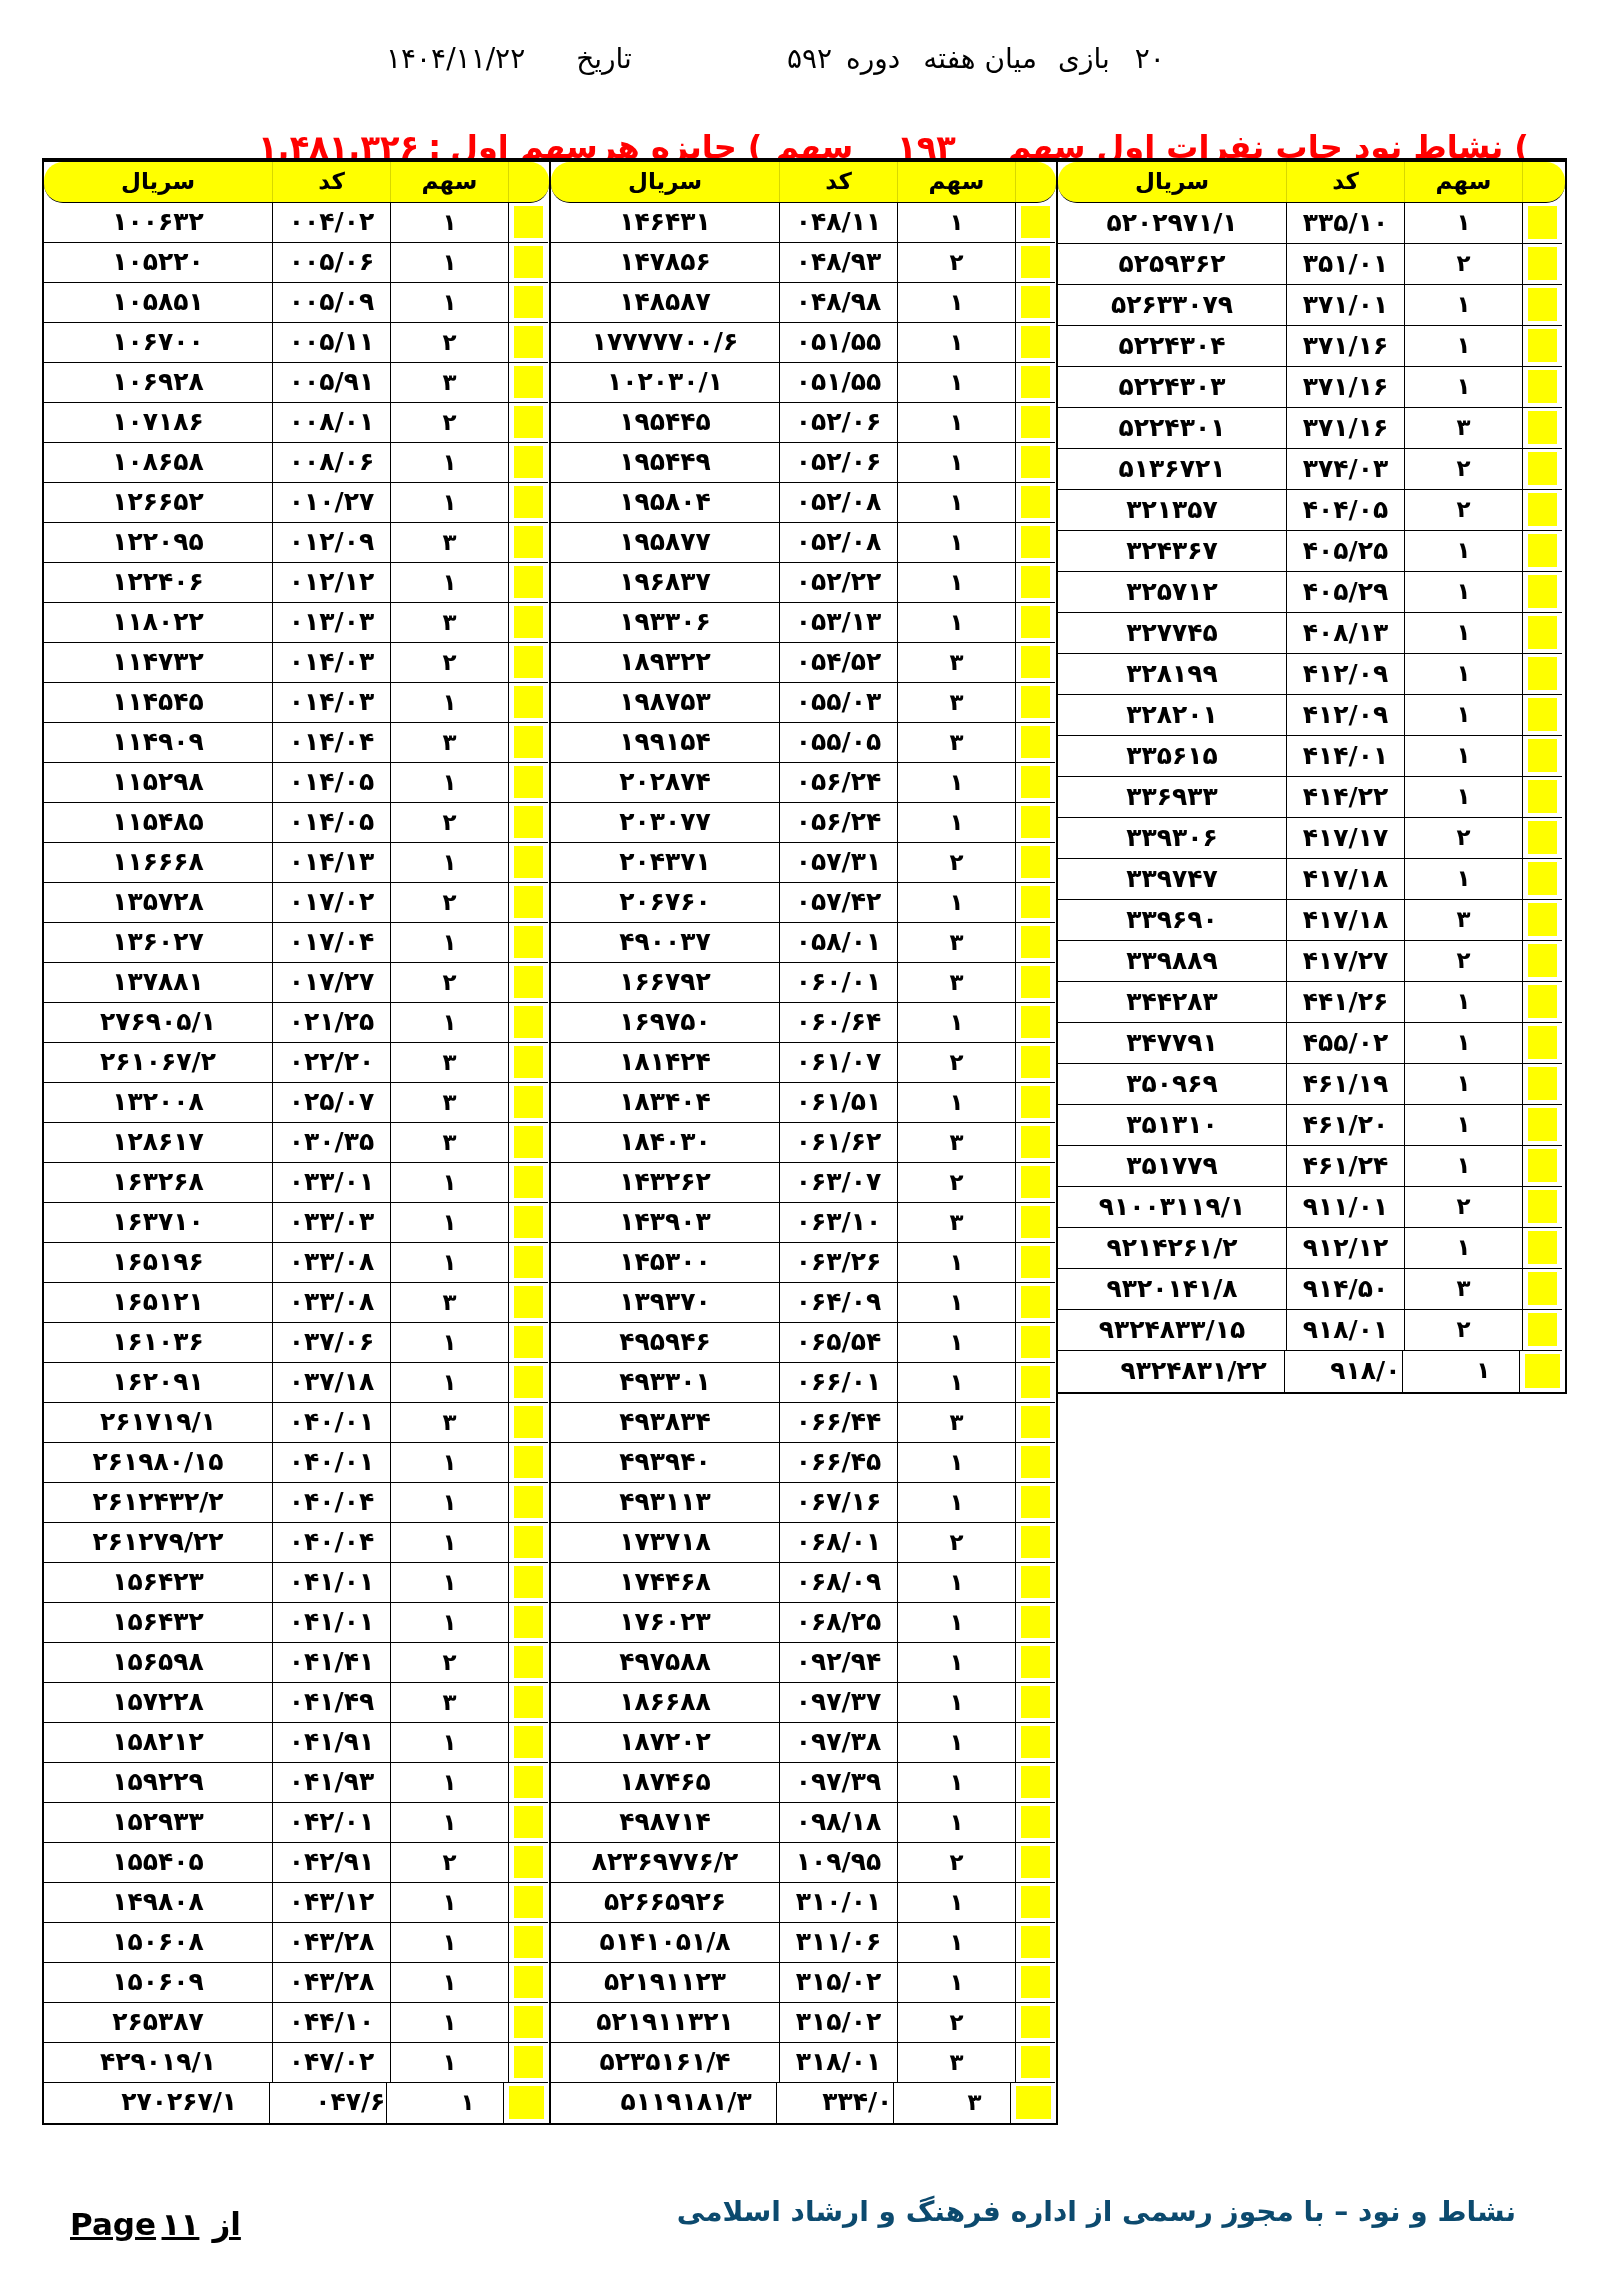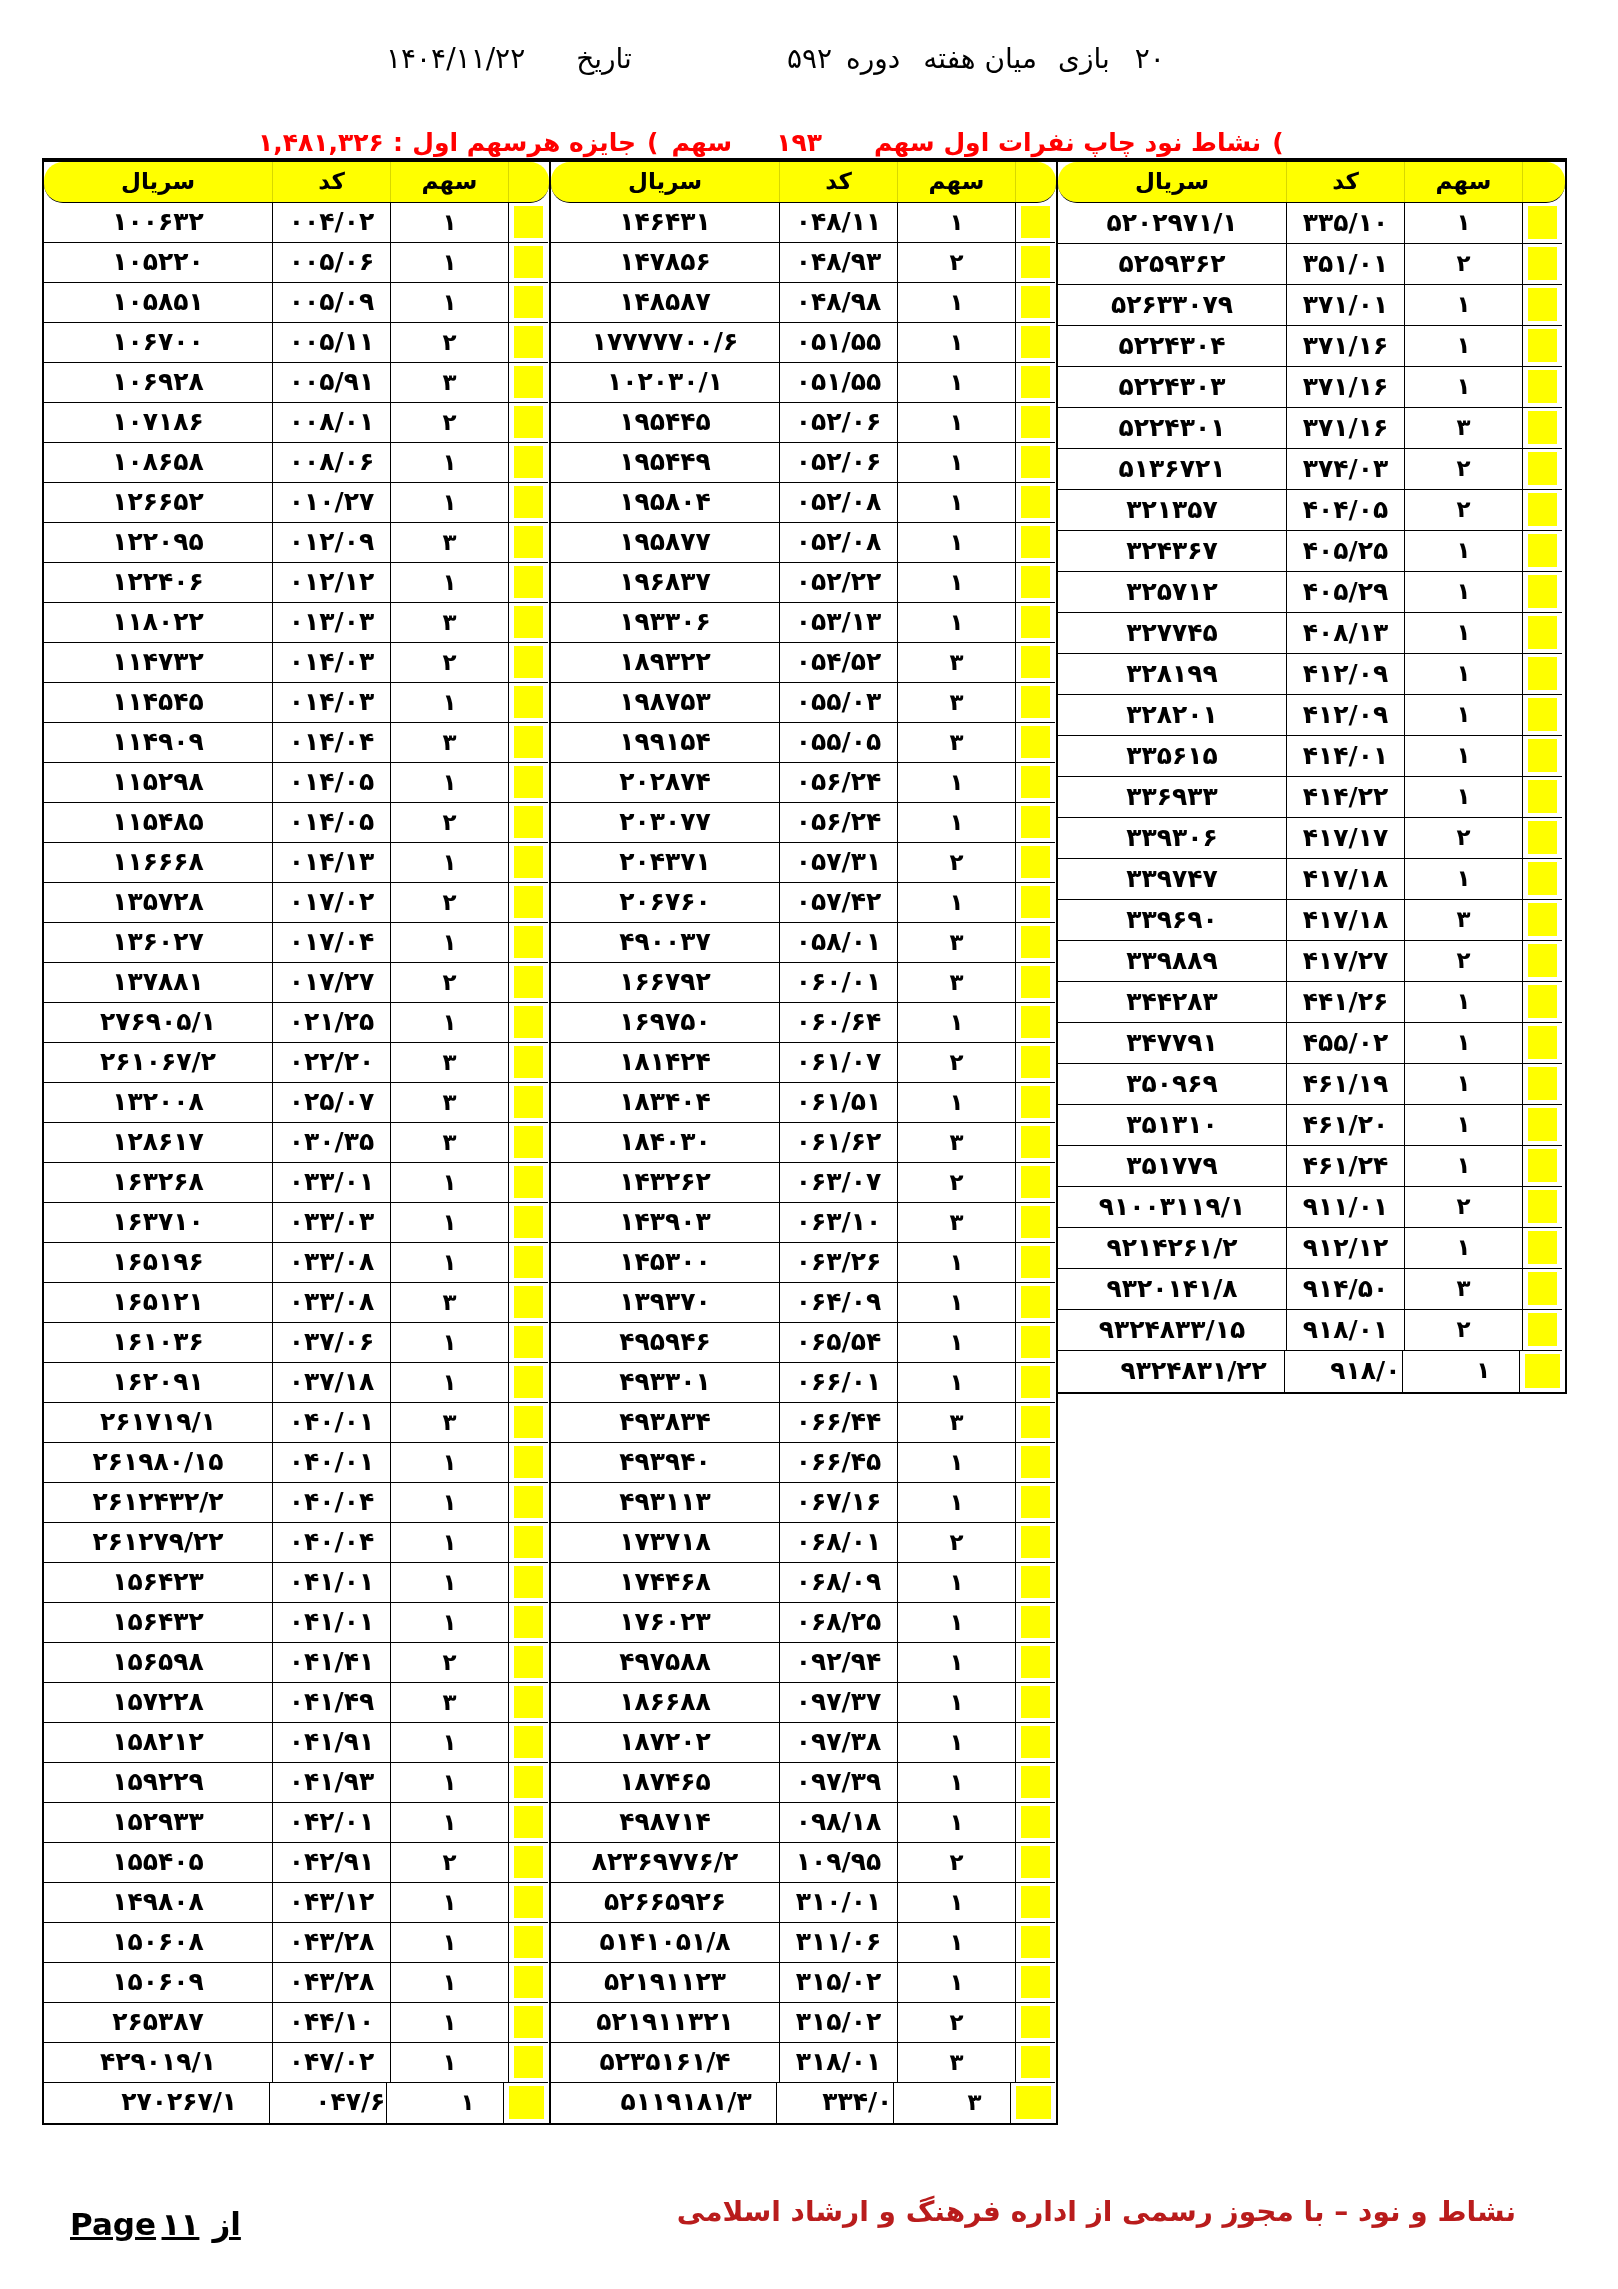--- a/index.html
+++ b/index.html
@@ -14,21 +14,21 @@
   }
   .title > :nth-child(2){margin-left:51px;}
   .title > :nth-child(3){margin-left:155px;}
   .title > :nth-child(4){margin-left:14px;}
   .title > :nth-child(5){margin-left:23px;}
   .title > :nth-child(6){margin-left:21px;}
   .title > :nth-child(7){margin-left:25px;}
 
   .subtitle{
     position:absolute;top:96px;left:258px;display:flex;align-items:baseline;
-    font-weight:bold;font-size:25px;color:#ff0000;white-space:nowrap;
+    font-weight:bold;font-size:32px;color:#ff0000;white-space:nowrap;
   }
   .subtitle > :nth-child(2){margin-left:9.2px;}
   .subtitle > :nth-child(3){margin-left:9.2px;}
   .subtitle > :nth-child(4){margin-left:11px;}
   .subtitle > :nth-child(5){margin-left:13px;}
   .subtitle > :nth-child(6){margin-left:44px;margin-top:32px;}
   .subtitle > :nth-child(7){margin-left:52px;}
   .subtitle > :nth-child(8){margin-left:11px;}
 
   
@@ -67,21 +67,21 @@
   
   .footer-left{
     position:absolute;left:70px;top:2206px;display:flex;align-items:center;
     font-weight:bold;font-size:31px;color:#000;text-decoration:underline;
   }
   .footer-left > :nth-child(2){margin-left:5.5px;}
   .footer-left > :nth-child(3){margin-left:13px;}
 
   .footer-right{
     position:absolute;top:2195px;right:103px;font-weight:bold;font-size:28px;
-    color:#b91c1c;direction:rtl;white-space:nowrap;
+    color:#0c4a6e;direction:rtl;white-space:nowrap;
   }
 </style>
 </head>
 <body>
 
 <div class="title">
   <span>۱۴۰۴/۱۱/۲۲</span>
   <span>تاریخ</span>
   <span>۵۹۲</span>
   <span>دوره</span>

